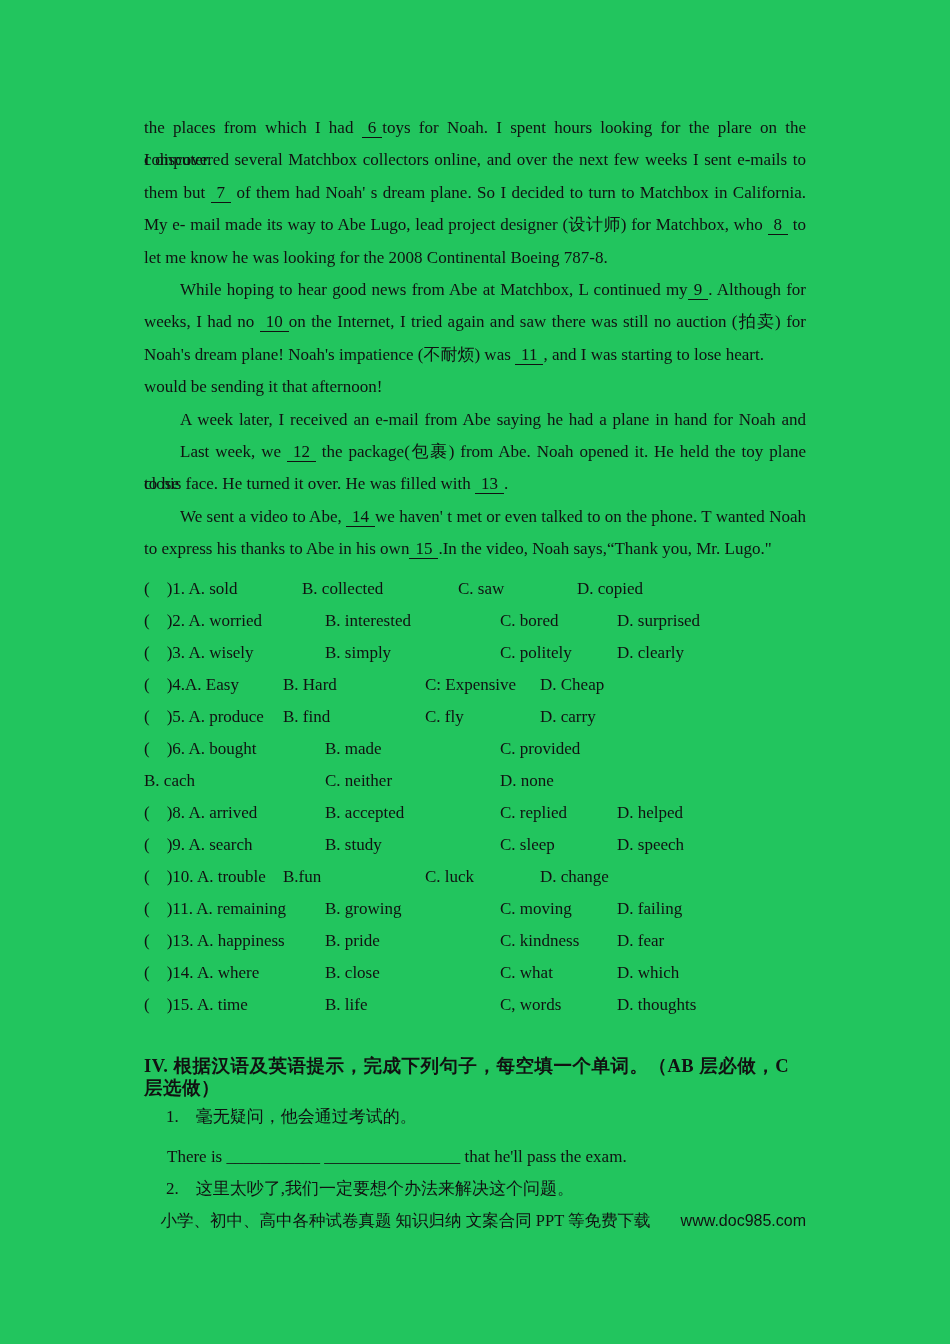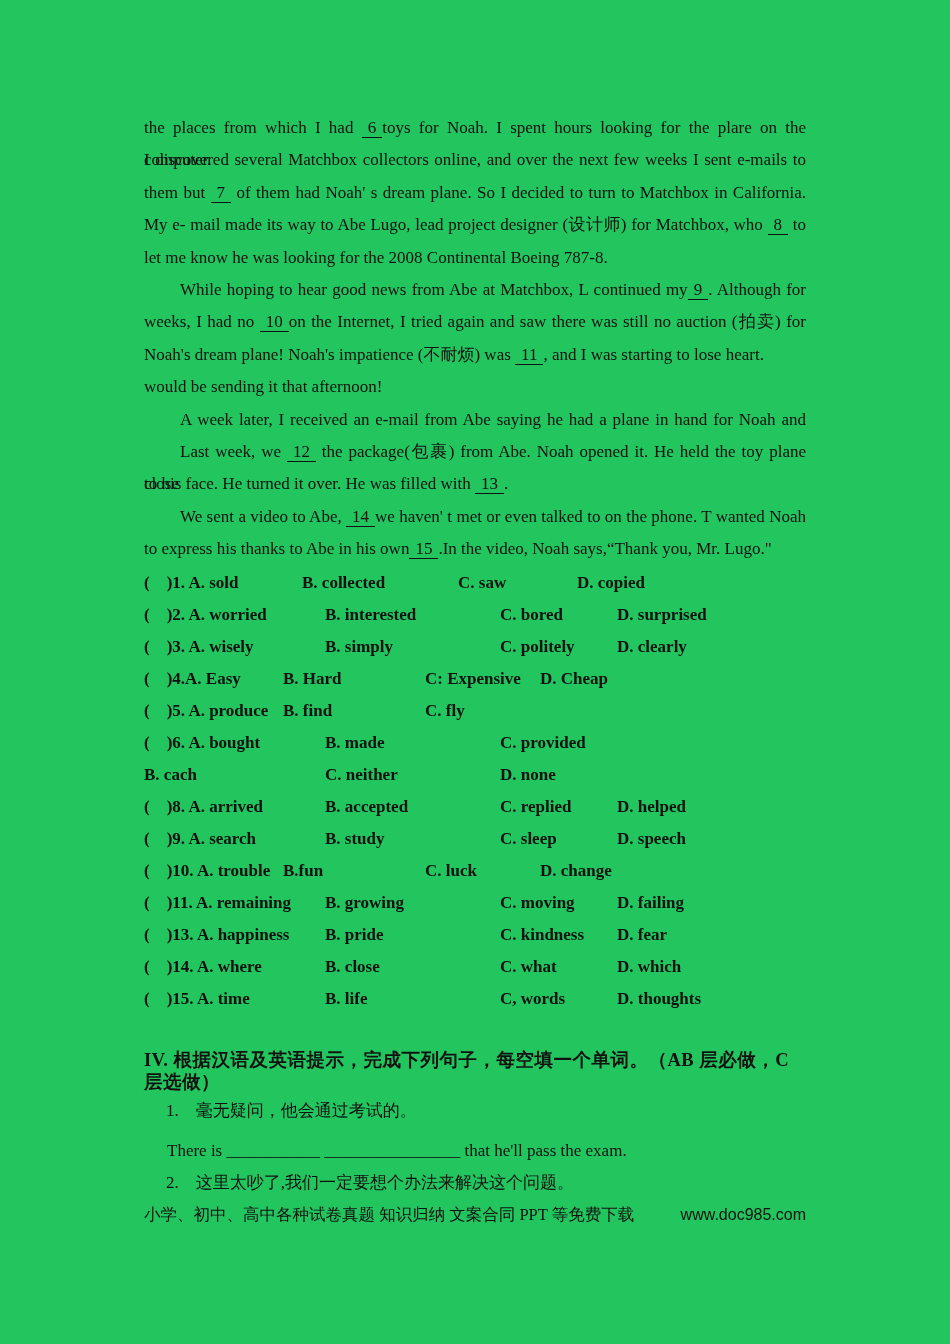--- a/index.html
+++ b/index.html
@@ -29,21 +29,21 @@
     text-align:justify;
     text-align-last:justify;
   }
   .line.indent{text-indent:36px;}
   .blank{
     border-bottom:1.2px solid #111;
     padding:0 6px;
     white-space:pre;
   }
   
-  .options{margin-top:2px;width:680px;font-weight:bold;}
+  .options{margin-top:8px;width:680px;}
   .opt-row{
     display:grid;
     height:32px;
     line-height:32px;
     font-size:17px;
   }
   .opt-row.v1{grid-template-columns:158px 156px 119px auto;}
   .opt-row.v2{grid-template-columns:181px 175px 117px auto;}
   .opt-row.v3{grid-template-columns:139px 142px 115px auto;}
   .opt-cell{white-space:pre;overflow:visible;}
@@ -65,23 +65,23 @@
     font-size:17px;
     line-height:28px;
     margin-left:23px;
     margin-top:12px;
   }
   
   .footer{
     margin-top:6px;
     width:662px;
     display:flex;
-    justify-content:space-between;
+    justify-content:flex-end;
     align-items:baseline;
-    gap:12px;
+    gap:30px;
     font-size:16.5px;
     line-height:24px;
   }
   .footer .url{
     font-family:"Liberation Sans","DejaVu Sans",sans-serif;
     font-size:16px;
   }
 </style>
 </head>
 <body>
@@ -125,20 +125,21 @@
       <div class="opt-row v3">
         <div class="opt-cell">(    )4.A. Easy</div>
         <div class="opt-cell">B. Hard</div>
         <div class="opt-cell">C: Expensive</div>
         <div class="opt-cell">D. Cheap</div>
       </div>
       <div class="opt-row v3">
         <div class="opt-cell">(    )5. A. produce</div>
         <div class="opt-cell">B. find</div>
         <div class="opt-cell">C. fly</div>
+        <div class="opt-cell">D. carry</div>
       </div>
       <div class="opt-row v2">
         <div class="opt-cell">(    )6. A. bought</div>
         <div class="opt-cell">B. made</div>
         <div class="opt-cell">C. provided</div>
       </div>
       <div class="opt-row v2">
         <div class="opt-cell">B. cach</div>
         <div class="opt-cell">C. neither</div>
         <div class="opt-cell">D. none</div>

